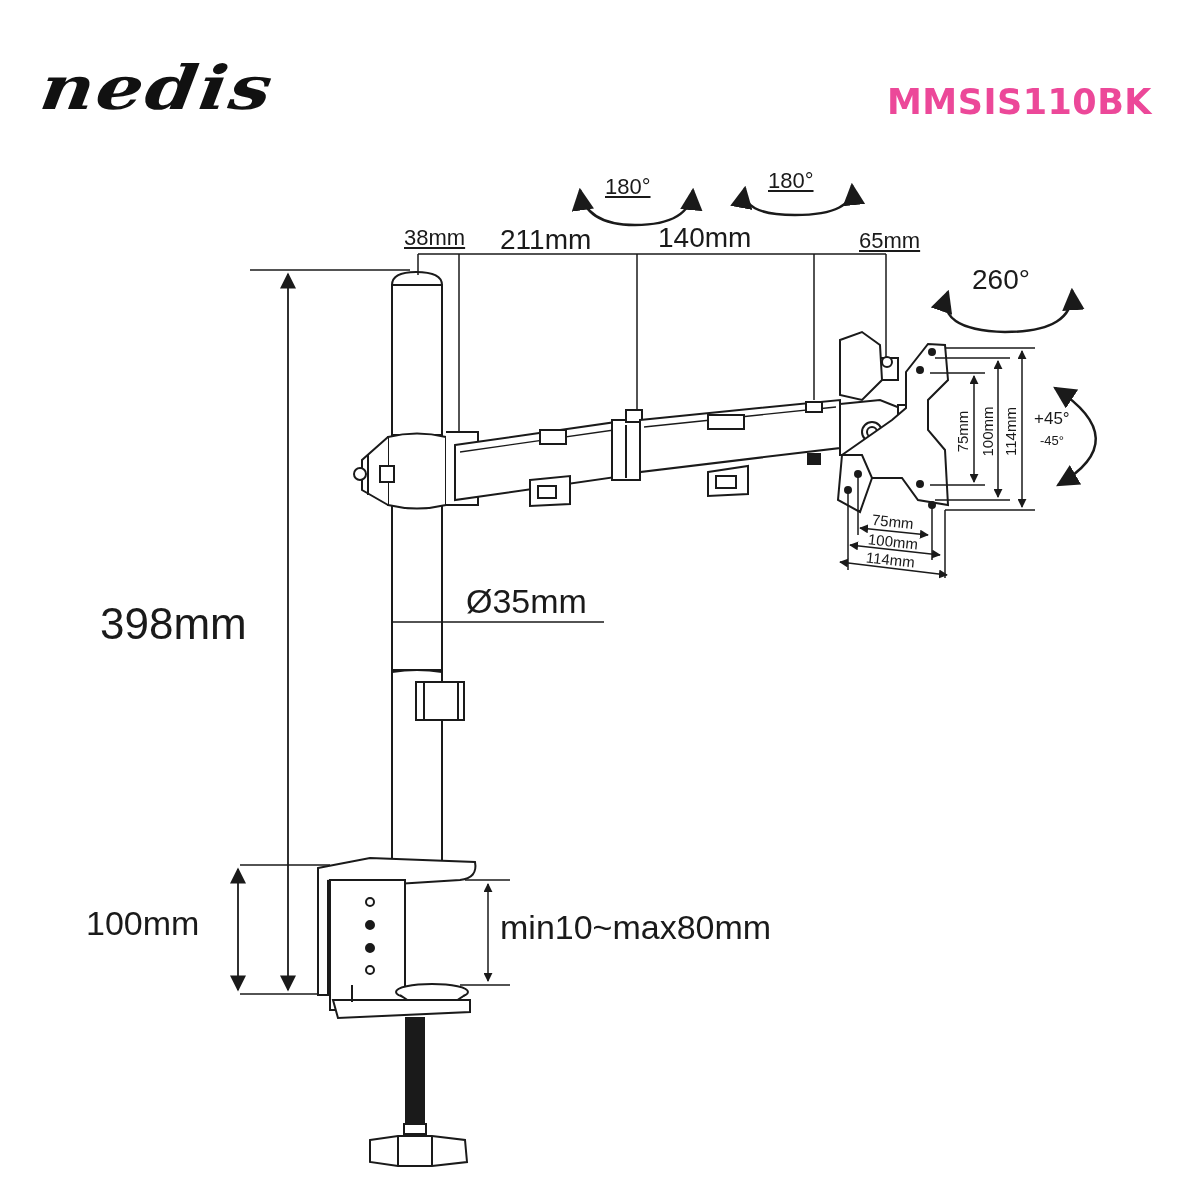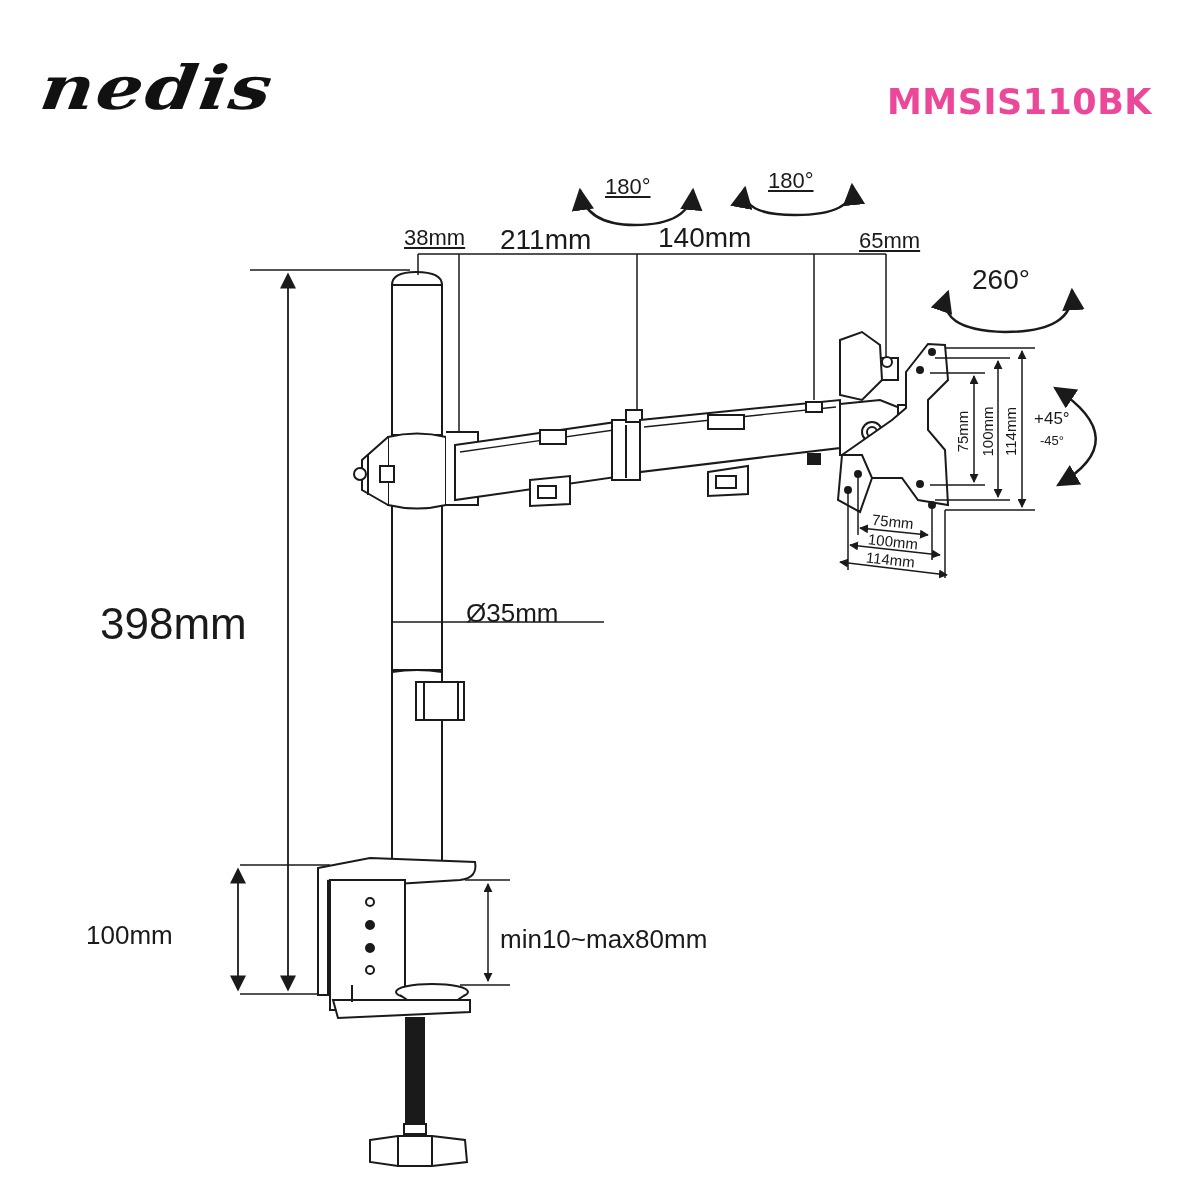--- a/index.html
+++ b/index.html
@@ -2,21 +2,21 @@
 <html><head>
 <meta charset="utf-8">
 <style>
   html, body { margin:0; padding:0; background:#ffffff; }
   body { width:1200px; height:1200px; position:relative; overflow:hidden; font-family:"Liberation Sans", sans-serif; color:#1a1a1a; }
   .logo { position:absolute; left:46px; top:52px; font-family:"DejaVu Serif", serif; font-style:italic; font-weight:bold; font-size:74px; letter-spacing:2px; color:#111; transform:skewX(-8deg) scaleY(0.82); transform-origin:left top; }
   .model { position:absolute; right:48px; top:82px; font-family:"DejaVu Sans", sans-serif; font-weight:bold; font-size:35px; color:#ec4899; letter-spacing:0.5px; }
   svg.drawing { position:absolute; left:0; top:0; }
   .lbl { position:absolute; white-space:nowrap; color:#1a1a1a; font-family:"Liberation Sans", sans-serif; line-height:1; }
   .big { font-size:44px; }
-  .mid { font-size:26px;margin-top:16px; }
+  .mid { font-size:34px; }
   .med { font-size:28px; }
   .sml { font-size:22px;text-decoration:underline; }
   .tiny { font-size:15px; }
   .vert { transform:rotate(-90deg); transform-origin:center; }
 </style>
 </head>
 <body>
 
 <div class="logo">nedis</div>
 <div class="model">MMSIS110BK</div>

